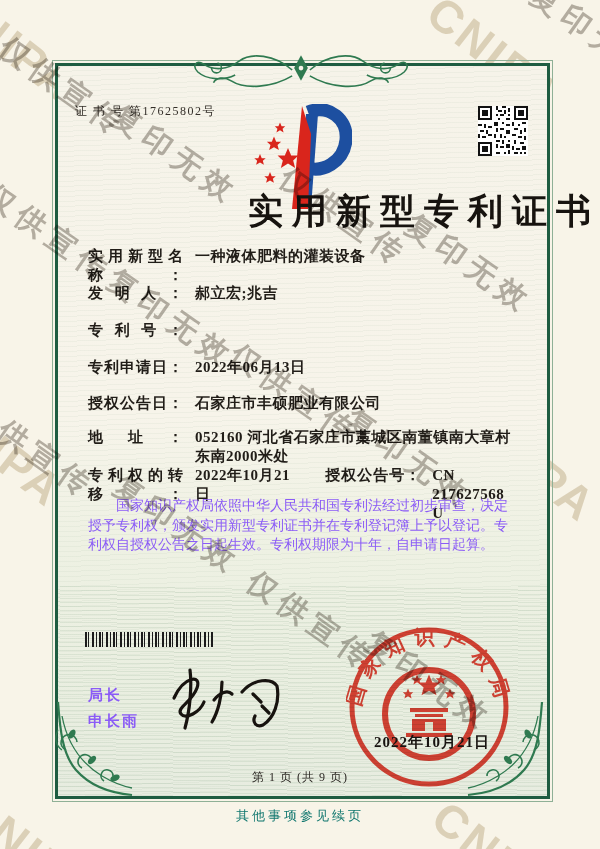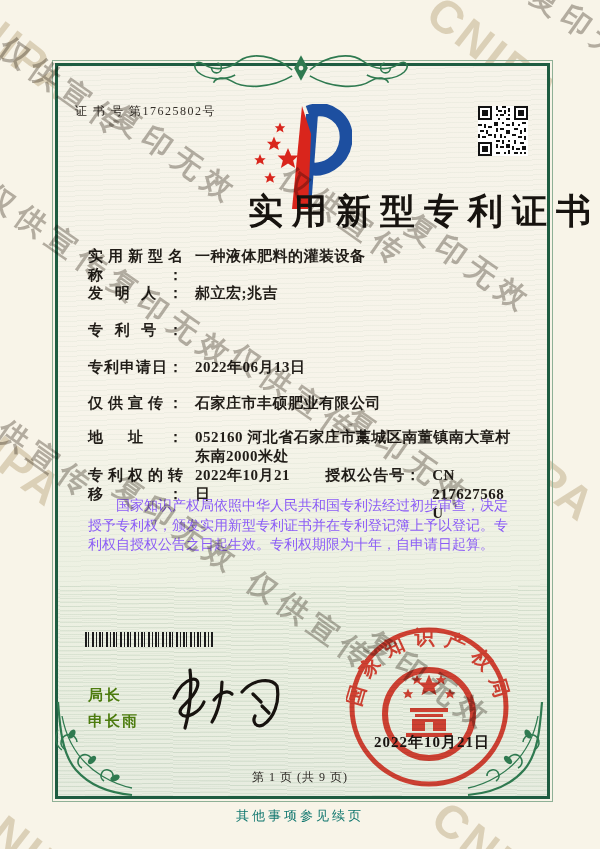--- a/index.html
+++ b/index.html
@@ -32,21 +32,21 @@
           flex:0 0 95px;font-weight:600;}
   .fvalue{display:inline-block;margin-left:12px;font-weight:600;letter-spacing:.5px;max-width:322px;}
   .grant-right{margin-left:34px;display:flex;}
   
   .legal{position:absolute;left:88px;top:496px;width:426px;font-size:14px;line-height:19.5px;
          color:#8b5cf6;font-weight:500;}
   .legal p{margin:0;text-indent:2em;}
   
   .barcode{position:absolute;left:85px;top:632px;width:128px;height:15px;
       background:repeating-linear-gradient(90deg,#1c1c1c 0 2px,transparent 2px 3px,#1c1c1c 3px 4px,transparent 4px 7px,#1c1c1c 7px 9px,transparent 9px 11px,#1c1c1c 11px 12px,transparent 12px 14px);}
-  .signer{position:absolute;left:88px;color:#4d7c0f;font-family:"Liberation Sans","DejaVu Sans",sans-serif;
+  .signer{position:absolute;left:88px;color:#8b5cf6;font-family:"Liberation Sans","DejaVu Sans",sans-serif;
           font-size:15px;font-weight:700;letter-spacing:2px;}
   .signature{position:absolute;left:150px;top:664px;width:140px;height:76px;}
   .seal{position:absolute;left:346px;top:624px;width:166px;height:166px;mix-blend-mode:multiply;opacity:.95;}
   .seal-date{position:absolute;left:352px;top:733px;width:160px;text-align:center;
              font-size:15px;font-weight:700;letter-spacing:1px;color:#171310;z-index:12;}
   .pagenum{position:absolute;left:0;top:769px;width:100%;text-align:center;font-size:12px;
            letter-spacing:1px;color:#2c2824;}
   .contnote{position:absolute;left:0;top:807px;width:100%;text-align:center;font-size:13px;
             letter-spacing:3px;color:#0f766e;}
   
@@ -177,21 +177,21 @@
       <span class="fvalue">郝立宏;兆吉</span>
     </div>
     <div class="frow" style="top:321px">
       <span class="flabel">专利号：</span>
     </div>
     <div class="frow" style="top:358px">
       <span class="flabel">专利申请日：</span>
       <span class="fvalue">2022年06月13日</span>
     </div>
     <div class="frow" style="top:394px">
-      <span class="flabel">仅供宣传：</span>
+      <span class="flabel">授权公告日：</span>
       <span class="fvalue">石家庄市丰硕肥业有限公司</span>
     </div>
     <div class="frow" style="top:428px">
       <span class="flabel">地址：</span>
       <span class="fvalue">052160 河北省石家庄市藁城区南董镇南大章村东南2000米处</span>
     </div>
     <div class="frow" style="top:466px">
       <span class="flabel">专利权的转移：</span>
       <span class="fvalue">2022年10月21日</span>
       <span class="grant-right">

